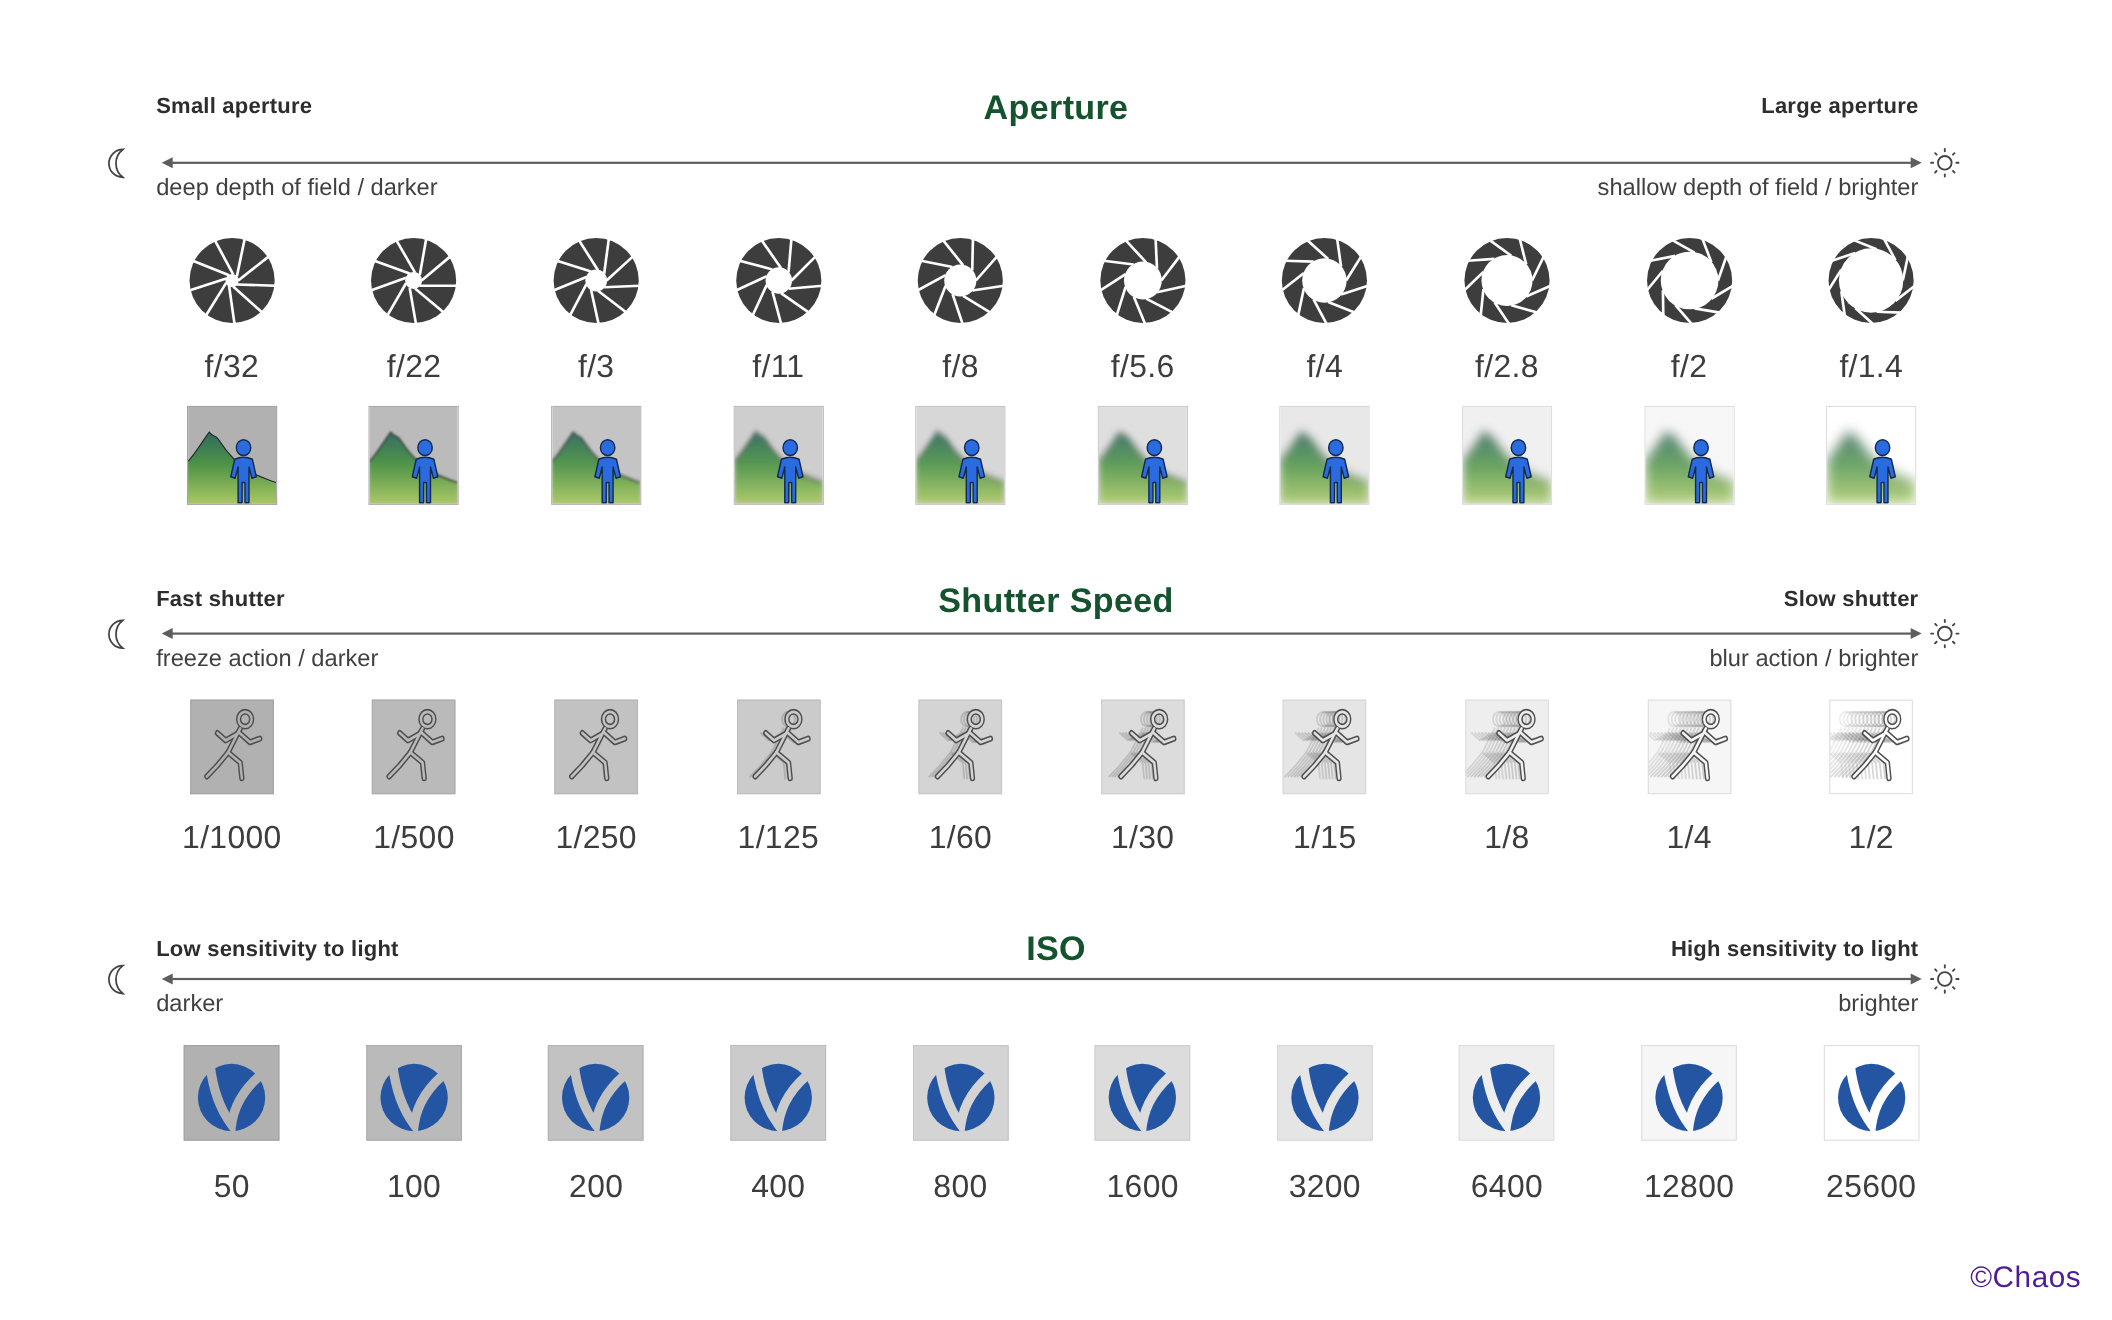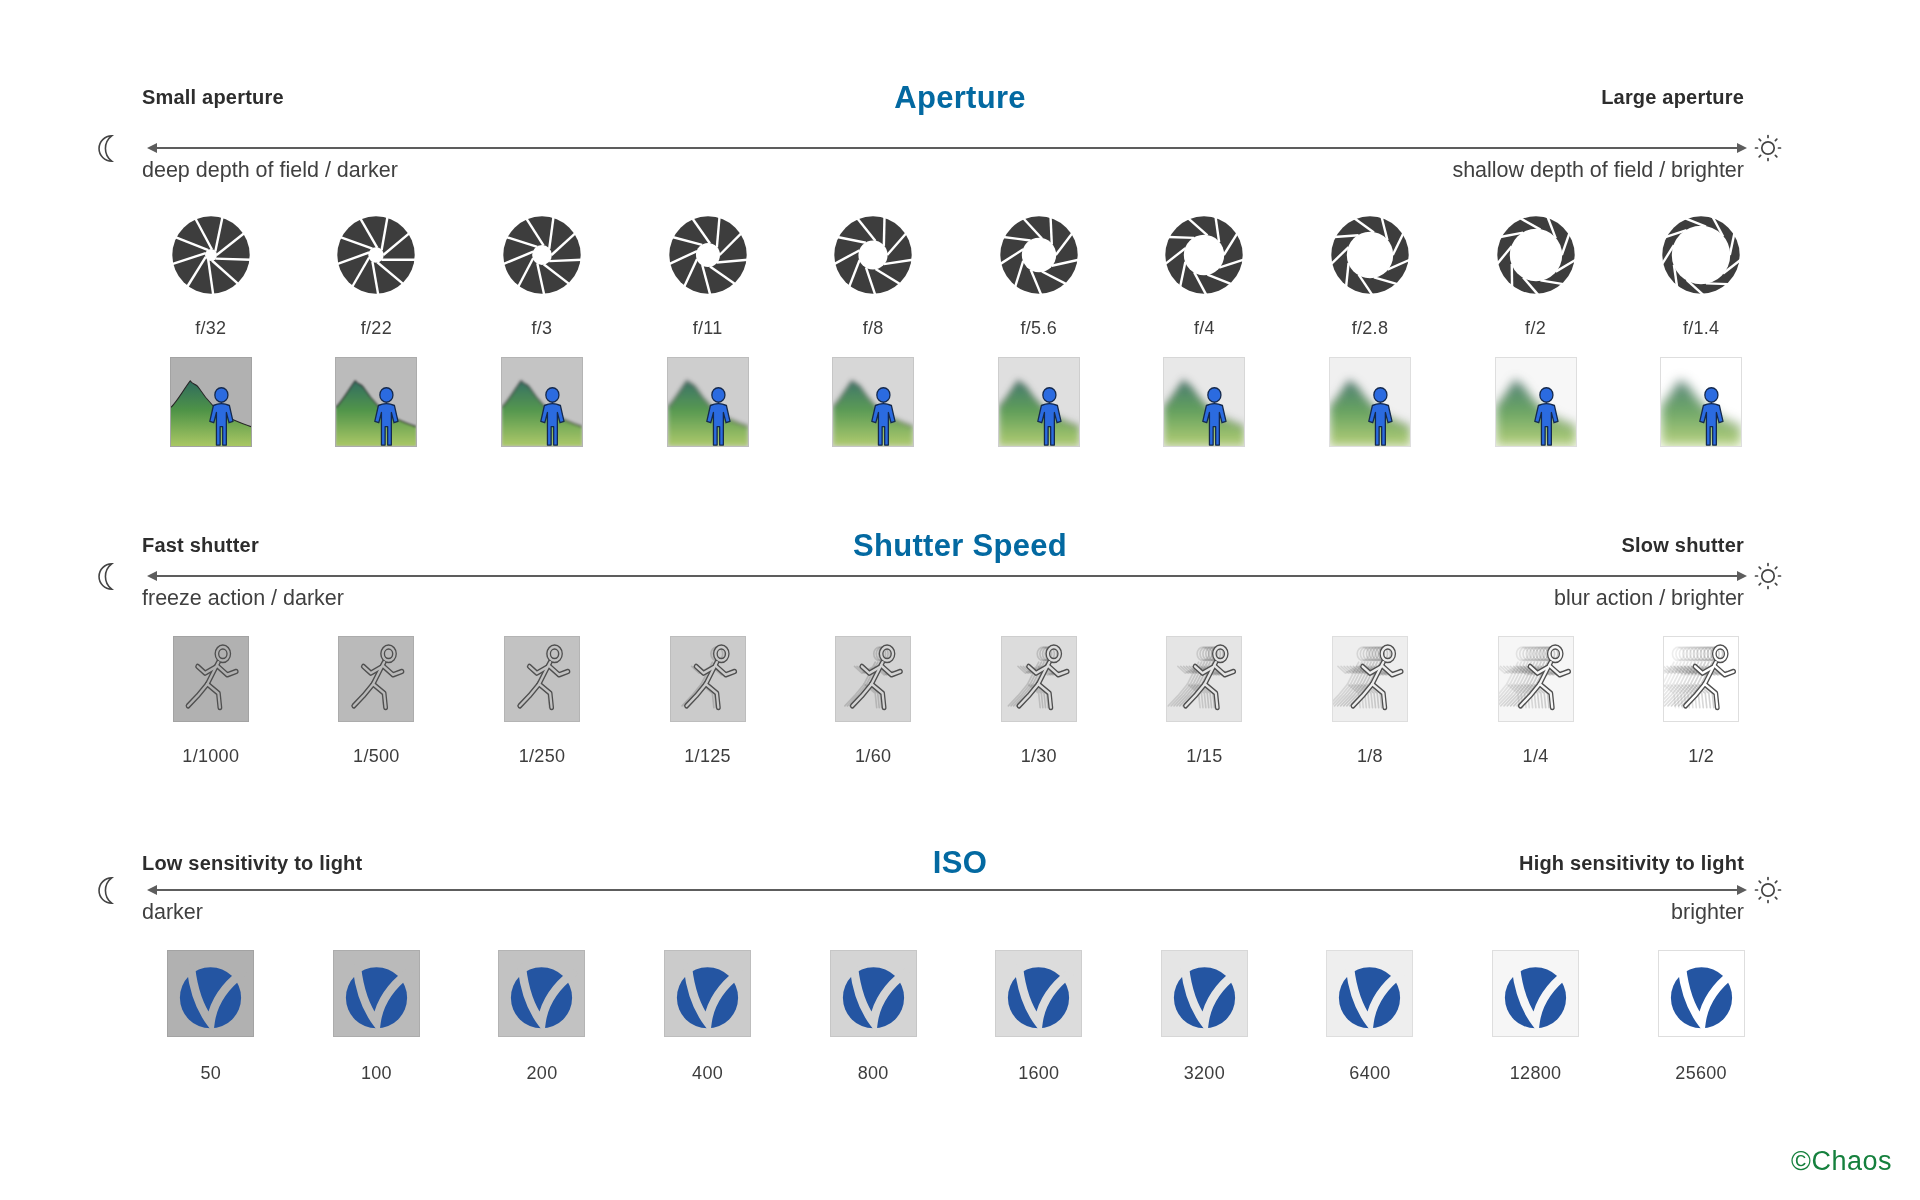--- a/index.html
+++ b/index.html
@@ -1,40 +1,40 @@
 <!DOCTYPE html>
 <html lang="en"><head>
 <meta charset="utf-8">
 <title>Aperture / Shutter Speed / ISO</title>
 <style>
   html,body{margin:0;padding:0;background:#ffffff;}
   .stage{position:relative;width:1920px;height:1200px;background:#ffffff;overflow:hidden;
          font-family:"Liberation Sans",sans-serif;color:#333;}
   .section-title{position:absolute;left:0;width:100%;text-align:center;
-                 font-size:31px;font-weight:700;color:#0369a1;letter-spacing:.3px;}
+                 font-size:31px;font-weight:700;color:#14532d;letter-spacing:.3px;}
   .edge-label{position:absolute;font-size:20px;font-weight:700;color:#2d2d2d;letter-spacing:.2px;}
   .edge-sub{position:absolute;font-size:21.5px;font-weight:400;color:#404040;}
   .pos-left{left:142px;}
   .pos-right{right:176px;}
   .scale-line{position:absolute;left:152px;right:178px;height:0;border-top:2px solid #5d5d5d;}
   .scale-line::before{content:"";position:absolute;left:-10px;top:-6px;width:0;height:0;
       border:5px solid transparent;border-right:10px solid #5d5d5d;}
   .scale-line::after{content:"";position:absolute;right:-10px;top:-6px;width:0;height:0;
       border:5px solid transparent;border-left:10px solid #5d5d5d;}
   .side-icon{position:absolute;}
   .strip{position:absolute;left:128px;width:1656px;display:flex;}
   .col{flex:1 1 0;display:flex;flex-direction:column;align-items:center;}
-  .item-label{font-size:18px;font-weight:400;color:#3d3d3d;letter-spacing:.3px;}
+  .item-label{font-size:29px;font-weight:400;color:#3d3d3d;letter-spacing:.3px;}
   .ap-label{margin-top:20px;}
   .thumb{margin-top:18px;display:block;}
   .sq-label{margin-top:24px;}
   .iso-label{margin-top:26px;}
   .square{display:block;}
   .footer-credit{position:absolute;right:28px;top:1146px;font-size:27px;font-weight:400;
-                 color:#15803d;letter-spacing:.5px;}
+                 color:#4c1d95;letter-spacing:.5px;}
 </style>
 </head>
 <body>
 
 <div class="stage">
 
   <div>
     <div class="section-title" style="top:80px">Aperture</div>
     <div class="edge-label pos-left" style="top:86px">Small aperture</div>
     <div class="edge-label pos-right" style="top:86px">Large aperture</div>

